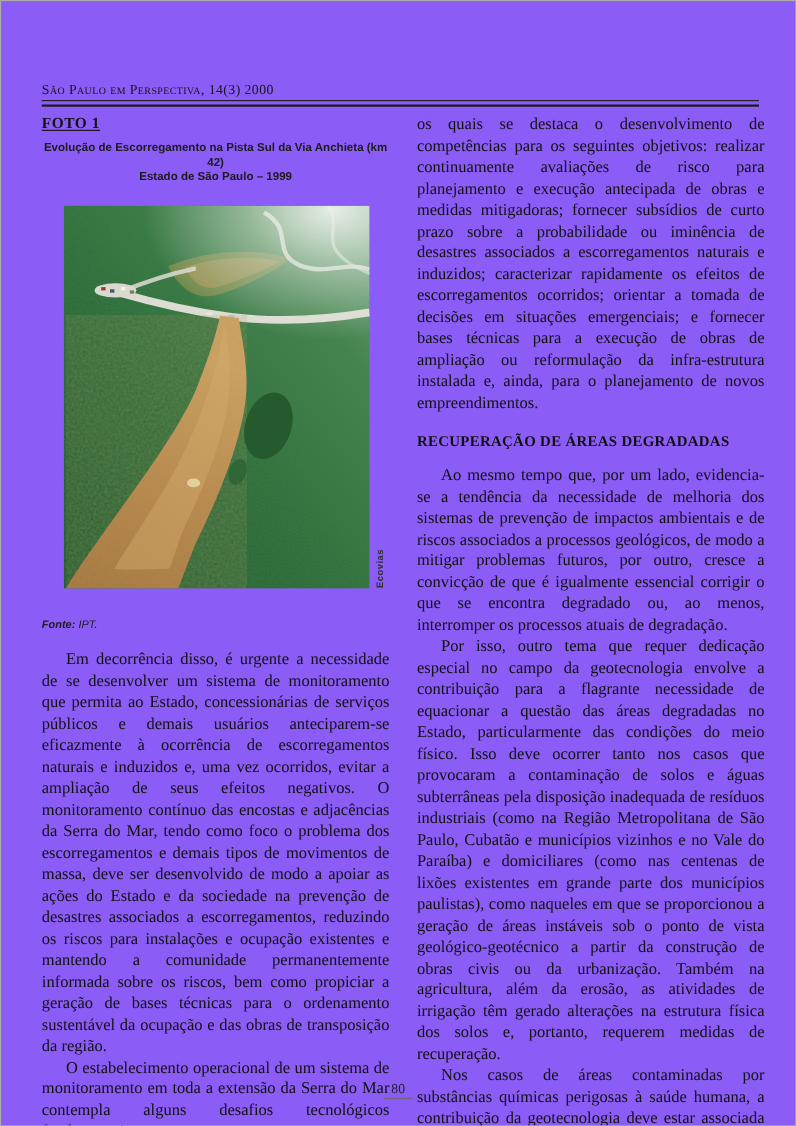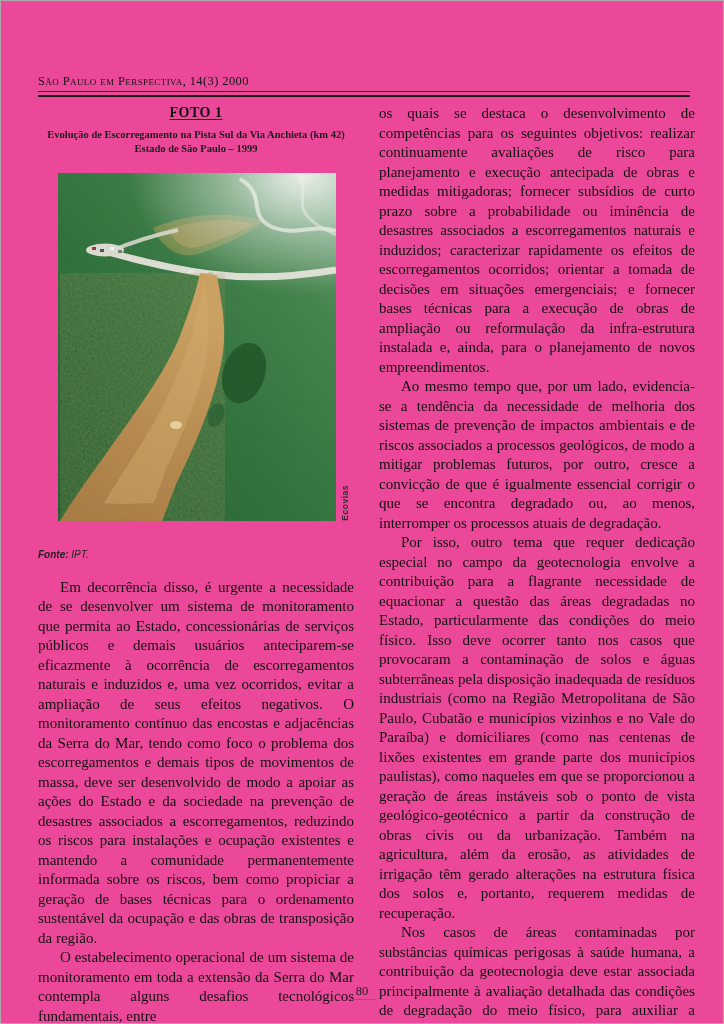--- a/index.html
+++ b/index.html
@@ -1,37 +1,37 @@
 <!DOCTYPE html>
 <html lang="pt"><head>
 <meta charset="utf-8">
 <style>
   html,body{margin:0;padding:0;background:#e8e8e6;}
   .page{
     position:relative;width:724px;height:1024px;box-sizing:border-box;
-    background:#ec4899;border:1px solid #ababa8;overflow:hidden;
+    background:#8b5cf6;border:1px solid #ababa8;overflow:hidden;
     font-family:"Liberation Serif",serif;color:#111;
   }
   .running-head{
     position:absolute;top:73px;left:37px;right:33px;
     font-size:12.5px;font-variant:small-caps;letter-spacing:.4px;color:#151515;
   }
   .head-rule{
     position:absolute;top:90px;left:37px;right:33px;height:3px;
     border-top:1px solid #1a1a1a;border-bottom:2px solid #1a1a1a;
   }
   .content{position:absolute;top:103px;left:37px;right:33px;display:flex;gap:25px;}
   .col{width:316px;flex:0 0 316px;}
   .foto-label{
-    text-align:center;font-weight:700;font-size:14px;letter-spacing:.5px;
+    font-weight:700;font-size:14px;letter-spacing:.5px;
     margin-top:1px;
   }
   .foto-label span{text-decoration:underline;text-underline-offset:2px;}
   .foto-caption{
-    text-align:center;font-family:Liberation Serif, serif;
+    text-align:center;font-family:Liberation Sans, sans-serif;
     font-weight:700;font-size:10.5px;line-height:13.5px;margin-top:7px;color:#1c1c1c;
   }
   .photo-wrap{position:relative;margin:18px 0 0 20px;width:292px;height:348px;}
   .photo-wrap svg{display:block;}
   .photo-credit{
     position:absolute;right:0;bottom:0;
     writing-mode:vertical-rl;transform:rotate(180deg);
     font-family:"Liberation Sans",sans-serif;font-weight:600;font-size:8.5px;
     letter-spacing:.5px;color:#2e2e2e;
   }
@@ -138,20 +138,21 @@
 
       <div class="body-text left-body">
         <p class="indent">Em decorrência disso, é urgente a necessidade de se desenvolver um sistema de monitoramento que permita ao Estado, concessionárias de serviços públicos e demais usuários anteciparem-se eficazmente à ocorrência de escorregamentos naturais e induzidos e, uma vez ocorridos, evitar a ampliação de seus efeitos negativos. O monitoramento contínuo das encostas e adjacências da Serra do Mar, tendo como foco o problema dos escorregamentos e demais tipos de movimentos de massa, deve ser desenvolvido de modo a apoiar as ações do Estado e da sociedade na prevenção de desastres associados a escorregamentos, reduzindo os riscos para instalações e ocupação existentes e mantendo a comunidade permanentemente informada sobre os riscos, bem como propiciar a geração de bases técnicas para o ordenamento sustentável da ocupação e das obras de transposição da região.</p>
         <p class="indent">O estabelecimento operacional de um sistema de monitoramento em toda a extensão da Serra do Mar contempla alguns desafios tecnológicos fundamentais, entre</p>
       </div>
     </div>
 
     <div class="col">
       <div class="body-text">
         <p>os quais se destaca o desenvolvimento de competências para os seguintes objetivos: realizar continuamente avaliações de risco para planejamento e execução antecipada de obras e medidas mitigadoras; fornecer subsídios de curto prazo sobre a probabilidade ou iminência de desastres associados a escorregamentos naturais e induzidos; caracterizar rapidamente os efeitos de escorregamentos ocorridos; orientar a tomada de decisões em situações emergenciais; e fornecer bases técnicas para a execução de obras de ampliação ou reformulação da infra-estrutura instalada e, ainda, para o planejamento de novos empreendimentos.</p>
+        <div class="section-heading">RECUPERAÇÃO DE ÁREAS DEGRADADAS</div>
         <p class="indent">Ao mesmo tempo que, por um lado, evidencia-se a tendência da necessidade de melhoria dos sistemas de prevenção de impactos ambientais e de riscos associados a processos geológicos, de modo a mitigar problemas futuros, por outro, cresce a convicção de que é igualmente essencial corrigir o que se encontra degradado ou, ao menos, interromper os processos atuais de degradação.</p>
         <p class="indent">Por isso, outro tema que requer dedicação especial no campo da geotecnologia envolve a contribuição para a flagrante necessidade de equacionar a questão das áreas degradadas no Estado, particularmente das condições do meio físico. Isso deve ocorrer tanto nos casos que provocaram a contaminação de solos e águas subterrâneas pela disposição inadequada de resíduos industriais (como na Região Metropolitana de São Paulo, Cubatão e municípios vizinhos e no Vale do Paraíba) e domiciliares (como nas centenas de lixões existentes em grande parte dos municípios paulistas), como naqueles em que se proporcionou a geração de áreas instáveis sob o ponto de vista geológico-geotécnico a partir da construção de obras civis ou da urbanização. Também na agricultura, além da erosão, as atividades de irrigação têm gerado alterações na estrutura física dos solos e, portanto, requerem medidas de recuperação.</p>
         <p class="indent">Nos casos de áreas contaminadas por substâncias químicas perigosas à saúde humana, a contribuição da geotecnologia deve estar associada principalmente à avaliação detalhada das condições de degradação do meio físico, para auxiliar a definição da melhor alternativa tecnológica de remediação. Aplicações prévias desse procedimento são fundamentais em sítios abandonados e suspeitos de contaminação, nos quais se pretende instalar</p>
       </div>
     </div>
 
   </div>
 
   <div class="page-footer">
     <span class="page-number">80</span>

